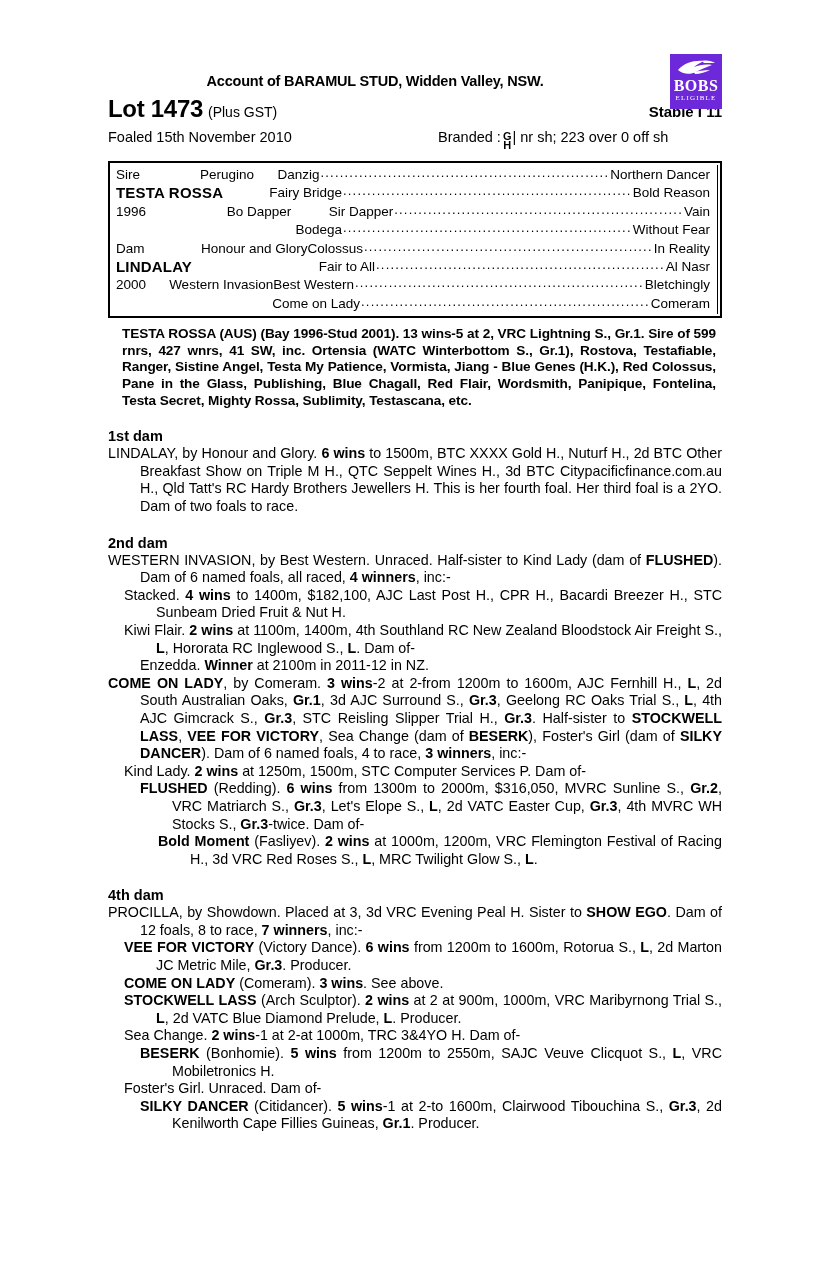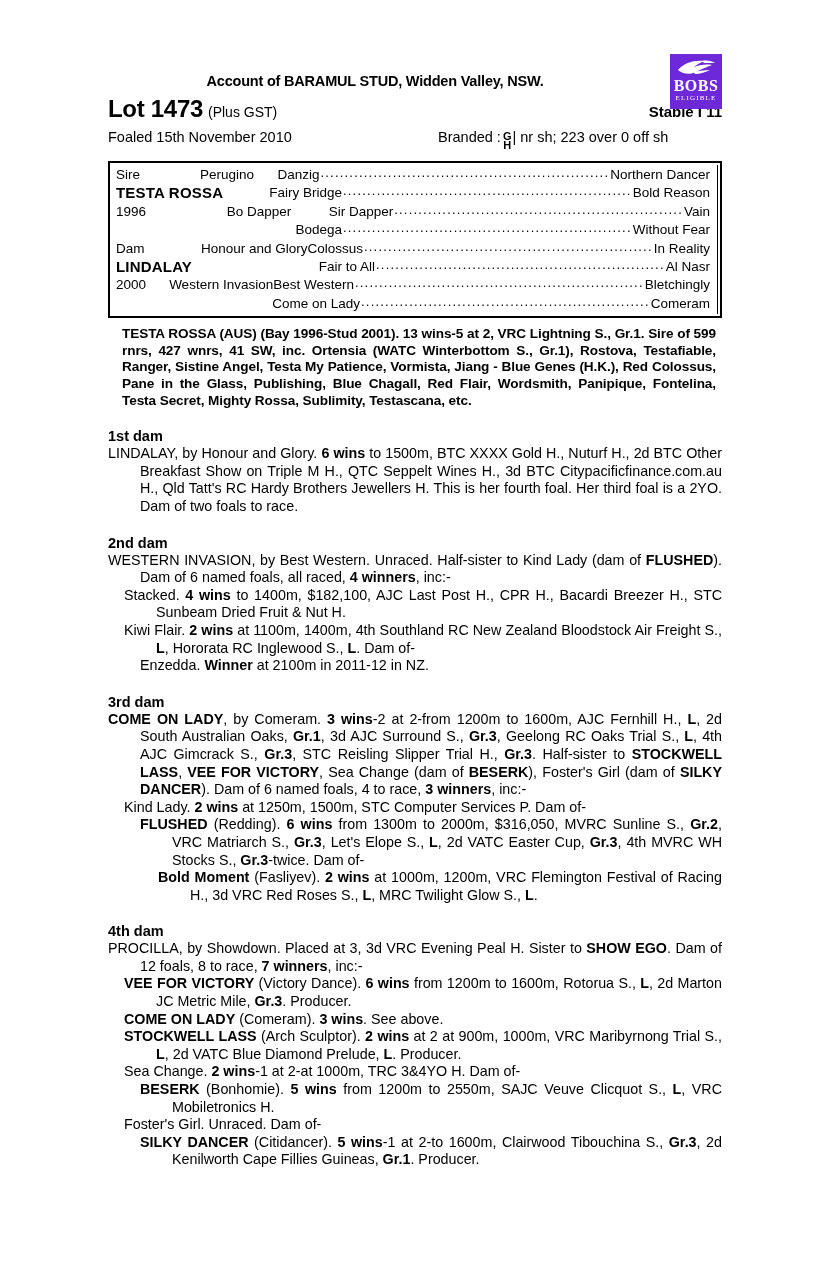--- a/index.html
+++ b/index.html
@@ -312,21 +312,20 @@
     <div class="sire-blurb">TESTA ROSSA (AUS) (Bay 1996-Stud 2001). 13 wins-5 at 2, VRC Lightning S., Gr.1. Sire of 599 rnrs, 427 wnrs, 41 SW, inc. Ortensia (WATC Winterbottom S., Gr.1), Rostova, Testafiable, Ranger, Sistine Angel, Testa My Patience, Vormista, Jiang - Blue Genes (H.K.), Red Colossus, Pane in the Glass, Publishing, Blue Chagall, Red Flair, Wordsmith, Panipique, Fontelina, Testa Secret, Mighty Rossa, Sublimity, Testascana, etc.</div>
 
     <div id="dam-sections">
         <div class="dam-head">1st dam</div>
         <div class="para hang1">LINDALAY, by Honour and Glory. <b>6 wins</b> to 1500m, BTC XXXX Gold H., Nuturf H., 2d BTC Other Breakfast Show on Triple M H., QTC Seppelt Wines H., 3d BTC Citypacificfinance.com.au H., Qld Tatt's RC Hardy Brothers Jewellers H. This is her fourth foal. Her third foal is a 2YO. Dam of two foals to race.</div>
         <div class="dam-head">2nd dam</div>
         <div class="para hang1">WESTERN INVASION, by Best Western. Unraced. Half-sister to Kind Lady (dam of <b>FLUSHED</b>). Dam of 6 named foals, all raced, <b>4 winners</b>, inc:-</div>
         <div class="para hang2">Stacked. <b>4 wins</b> to 1400m, $182,100, AJC Last Post H., CPR H., Bacardi Breezer H., STC Sunbeam Dried Fruit &amp; Nut H.</div>
         <div class="para hang2">Kiwi Flair. <b>2 wins</b> at 1100m, 1400m, 4th Southland RC New Zealand Bloodstock Air Freight S., <b>L</b>, Hororata RC Inglewood S., <b>L</b>. Dam of-</div>
         <div class="para hang3">Enzedda. <b>Winner</b> at 2100m in 2011-12 in NZ.</div>
-        <div class="dam-head">3rd dam</div>
         <div class="para hang1"><b>COME ON LADY</b>, by Comeram. <b>3 wins</b>-2 at 2-from 1200m to 1600m, AJC Fernhill H., <b>L</b>, 2d South Australian Oaks, <b>Gr.1</b>, 3d AJC Surround S., <b>Gr.3</b>, Geelong RC Oaks Trial S., <b>L</b>, 4th AJC Gimcrack S., <b>Gr.3</b>, STC Reisling Slipper Trial H., <b>Gr.3</b>. Half-sister to <b>STOCKWELL LASS</b>, <b>VEE FOR VICTORY</b>, Sea Change (dam of <b>BESERK</b>), Foster's Girl (dam of <b>SILKY DANCER</b>). Dam of 6 named foals, 4 to race, <b>3 winners</b>, inc:-</div>
         <div class="para hang2">Kind Lady. <b>2 wins</b> at 1250m, 1500m, STC Computer Services P. Dam of-</div>
         <div class="para hang3"><b>FLUSHED</b> (Redding). <b>6 wins</b> from 1300m to 2000m, $316,050, MVRC Sunline S., <b>Gr.2</b>, VRC Matriarch S., <b>Gr.3</b>, Let's Elope S., <b>L</b>, 2d VATC Easter Cup, <b>Gr.3</b>, 4th MVRC WH Stocks S., <b>Gr.3</b>-twice. Dam of-</div>
         <div class="para hang4"><b>Bold Moment</b> (Fasliyev). <b>2 wins</b> at 1000m, 1200m, VRC Flemington Festival of Racing H., 3d VRC Red Roses S., <b>L</b>, MRC Twilight Glow S., <b>L</b>.</div>
         <div class="dam-head">4th dam</div>
         <div class="para hang1">PROCILLA, by Showdown. Placed at 3, 3d VRC Evening Peal H. Sister to <b>SHOW EGO</b>. Dam of 12 foals, 8 to race, <b>7 winners</b>, inc:-</div>
         <div class="para hang2"><b>VEE FOR VICTORY</b> (Victory Dance). <b>6 wins</b> from 1200m to 1600m, Rotorua S., <b>L</b>, 2d Marton JC Metric Mile, <b>Gr.3</b>. Producer.</div>
         <div class="para hang2"><b>COME ON LADY</b> (Comeram). <b>3 wins</b>. See above.</div>
         <div class="para hang2"><b>STOCKWELL LASS</b> (Arch Sculptor). <b>2 wins</b> at 2 at 900m, 1000m, VRC Maribyrnong Trial S., <b>L</b>, 2d VATC Blue Diamond Prelude, <b>L</b>. Producer.</div>
         <div class="para hang2">Sea Change. <b>2 wins</b>-1 at 2-at 1000m, TRC 3&amp;4YO H. Dam of-</div>

